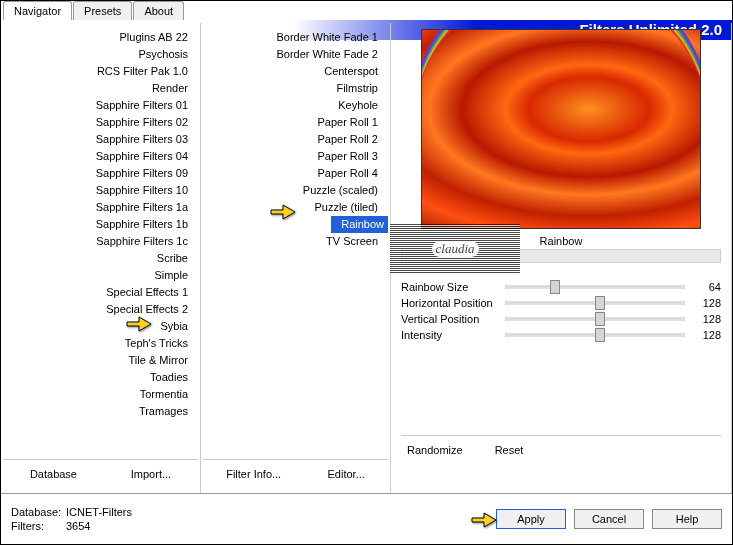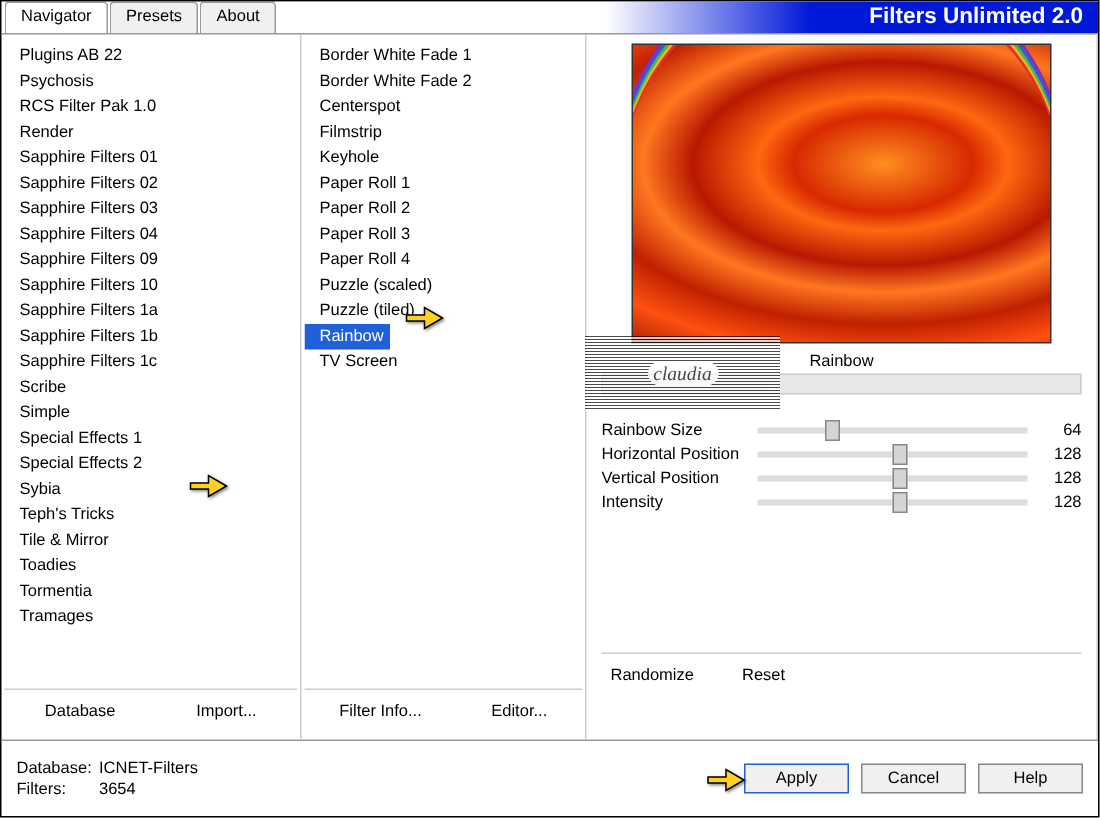--- a/index.html
+++ b/index.html
@@ -1,27 +1,27 @@
 <!DOCTYPE html>
 <html><head>
 <meta charset="utf-8">
 <style>
 * { box-sizing: border-box; margin: 0; padding: 0; }
 body { font-family: Tahoma, Arial, sans-serif; font-size: 11px; background: #fff; width: 733px; height: 545px; overflow: hidden; border: 1px solid #000; }
-.header { height: 22px; display: flex; border-bottom: 1px solid #999; }
+.header { height: 22px; display: flex; border-bottom: 1px solid #999; flex-direction: column; }
 .tabs { display: flex; padding-left: 2px; }
 .tab { padding: 3px 10px; border: 1px solid #999; border-bottom: none; background: #f0f0f0; margin-right: 1px; cursor: pointer; border-top-left-radius: 3px; border-top-right-radius: 3px; }
 .tab.active { background: #fff; font-weight: normal; }
 .title-bar { flex: 1; background: linear-gradient(to right, #fff 0%, #fff 40%, #0018d8 65%, #0018d8 100%); padding-right: 10px; text-align: right; font-weight: bold; font-size: 15px; color: #fff; line-height: 20px; }
 .main { display: flex; height: 470px; }
 .col { border-right: 1px solid #ccc; padding: 6px 2px; position: relative; }
 .col1 { width: 200px; }
 .col2 { width: 190px; }
 .col3 { flex: 1; padding: 6px 10px; }
-.listbox { height: 430px; overflow-y: auto; }
+.listbox { height: 430px; overflow-y: auto; text-align: right; }
 .listbox::-webkit-scrollbar { width: 16px; }
 .listbox::-webkit-scrollbar-track { background: #f0f0f0; }
 .listbox::-webkit-scrollbar-thumb { background: #c0c0c0; border: 1px solid #999; }
 .list-item { padding: 1px 10px; white-space: nowrap; cursor: pointer; line-height: 15px; }
 .list-item.selected { background: #2060d8; color: #fff; display: inline-block; padding-right: 4px; }
 .btn-row { display: flex; justify-content: space-around; border-top: 1px solid #ccc; padding-top: 6px; }
 .linkbtn { padding: 2px 6px; cursor: pointer; }
 .col3 .btn-row { justify-content: flex-start; gap: 20px; }
 .preview { width: 280px; height: 200px; background: radial-gradient(ellipse 120% 90% at 60% 40%, #ff9020 0%, #d82800 18%, #ff6810 25%, #b81800 38%, #ff7820 48%, #c02000 60%, #ff5010 72%, #901000 88%, #400800 100%); border: 1px solid #333; margin: 0 auto 6px; position: relative; overflow: hidden; }
 .preview svg { position: absolute; top: 0; left: 0; }

